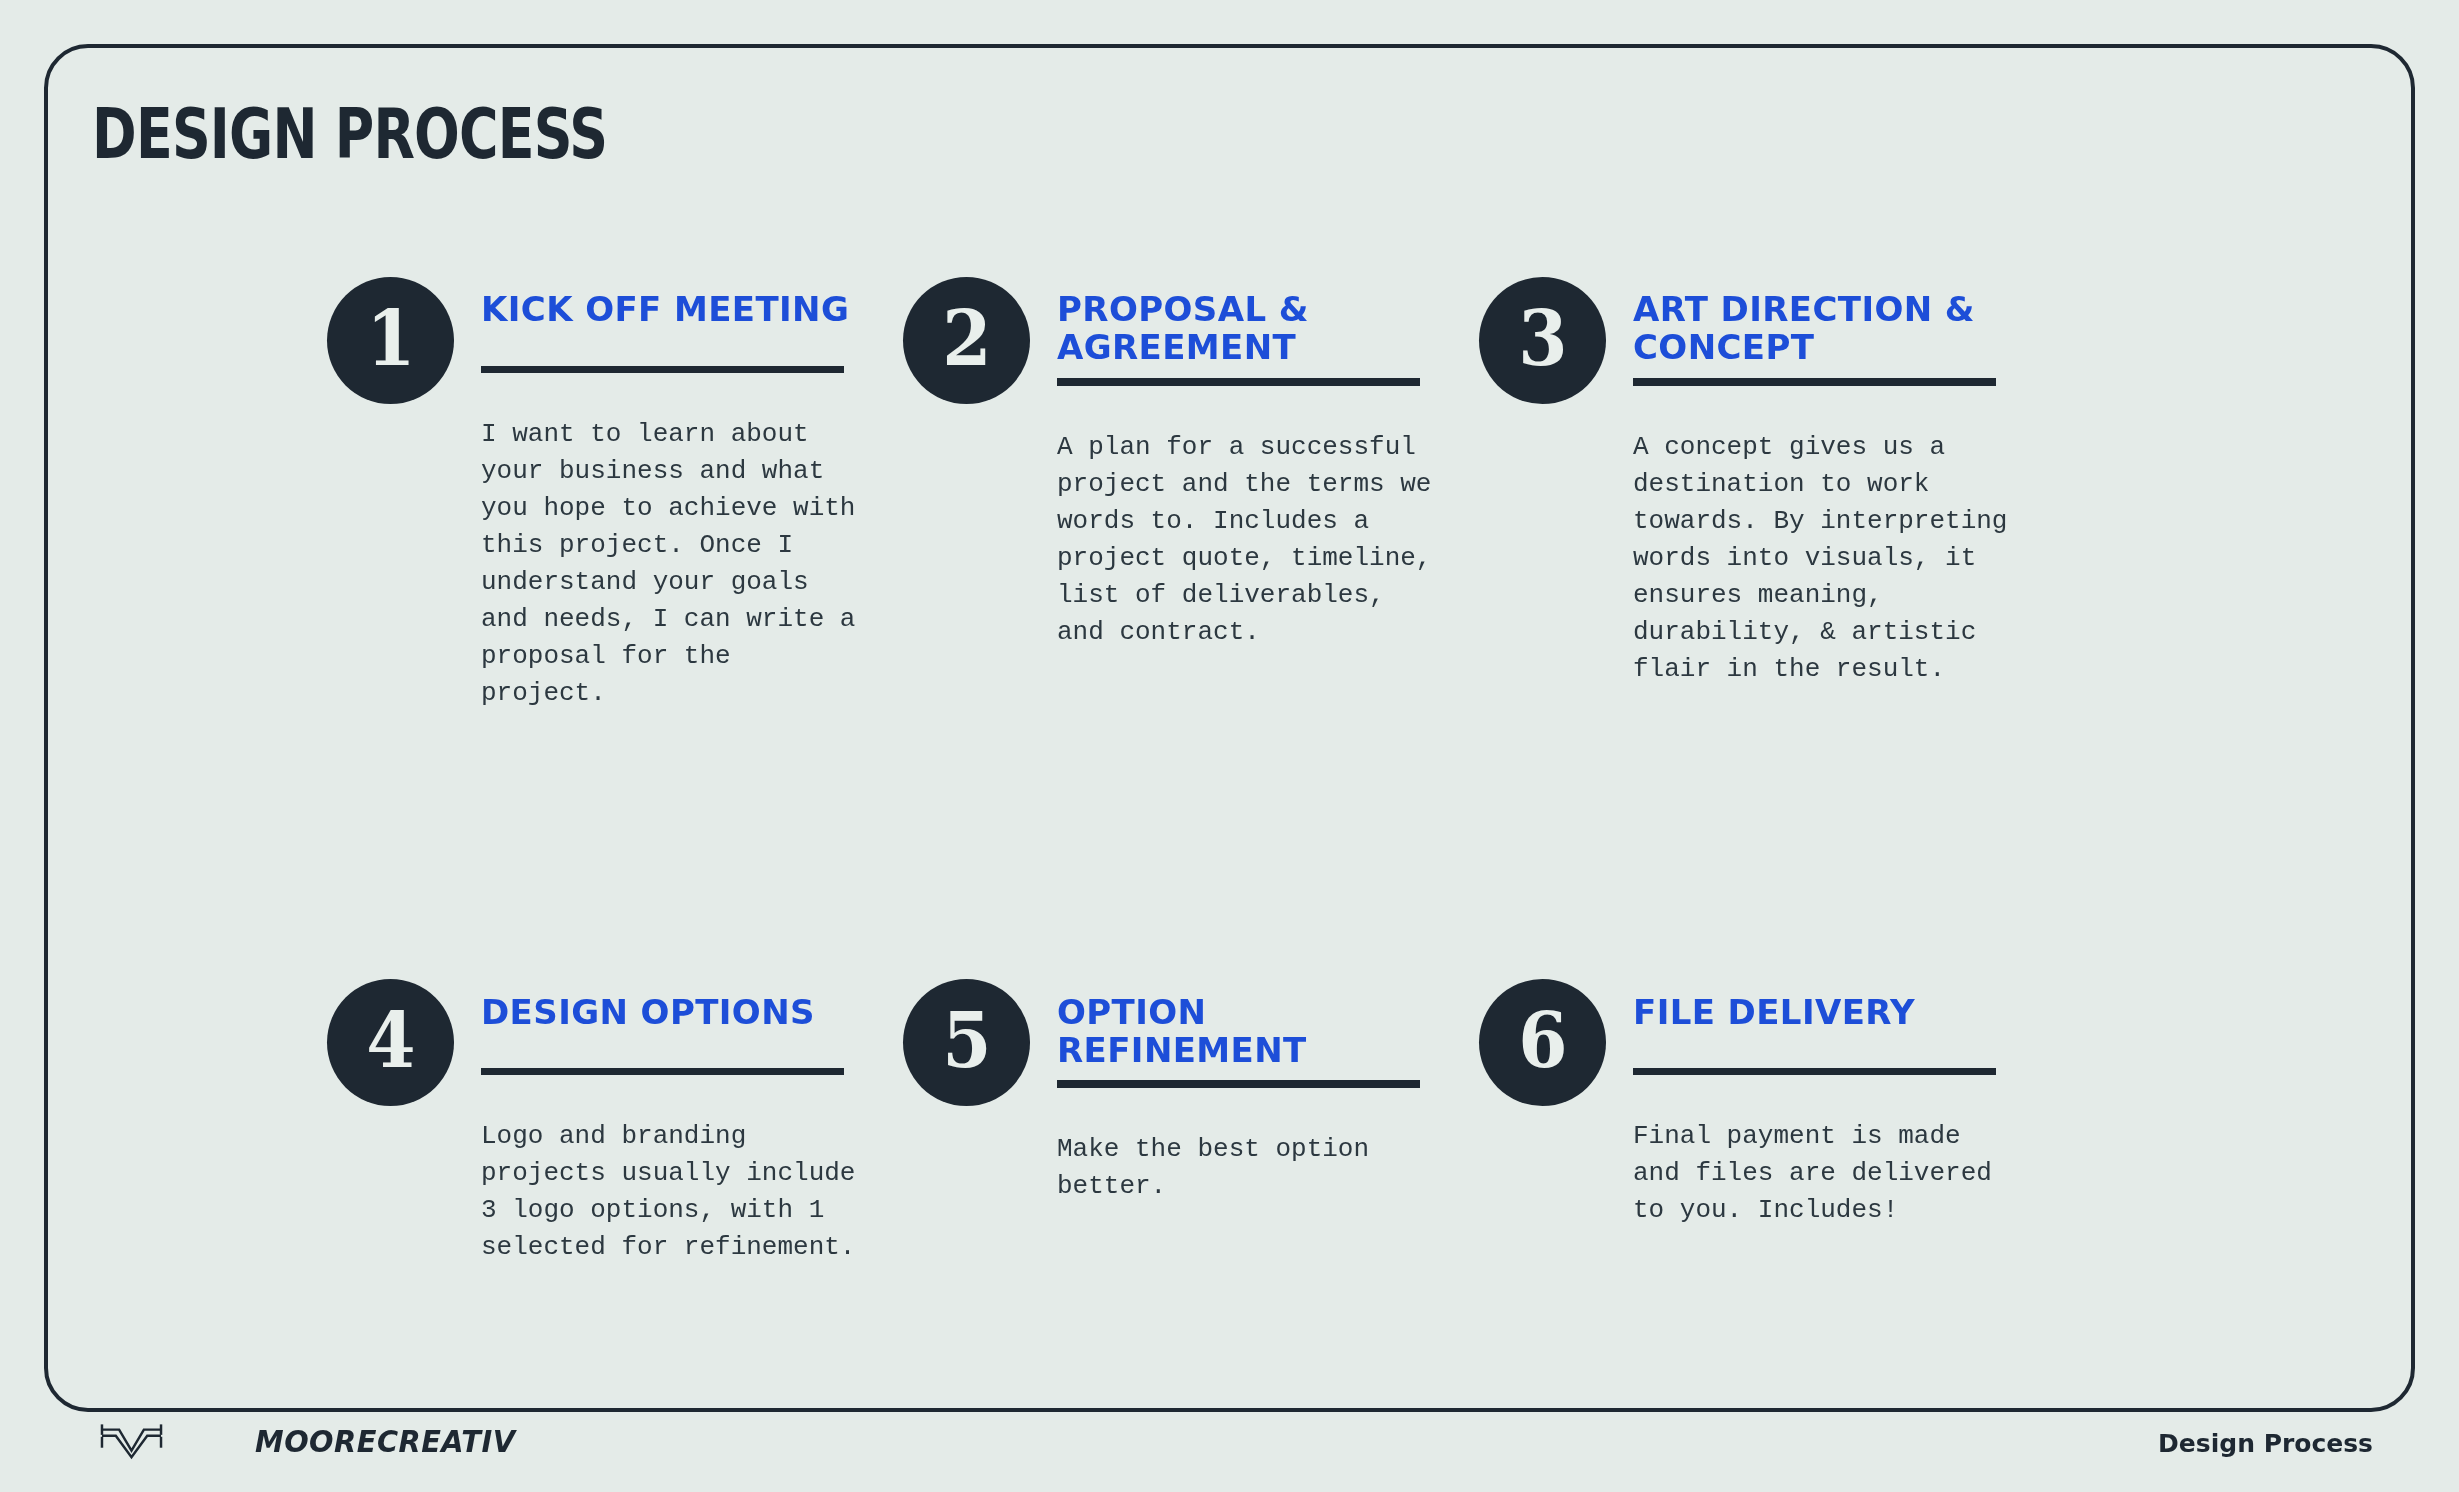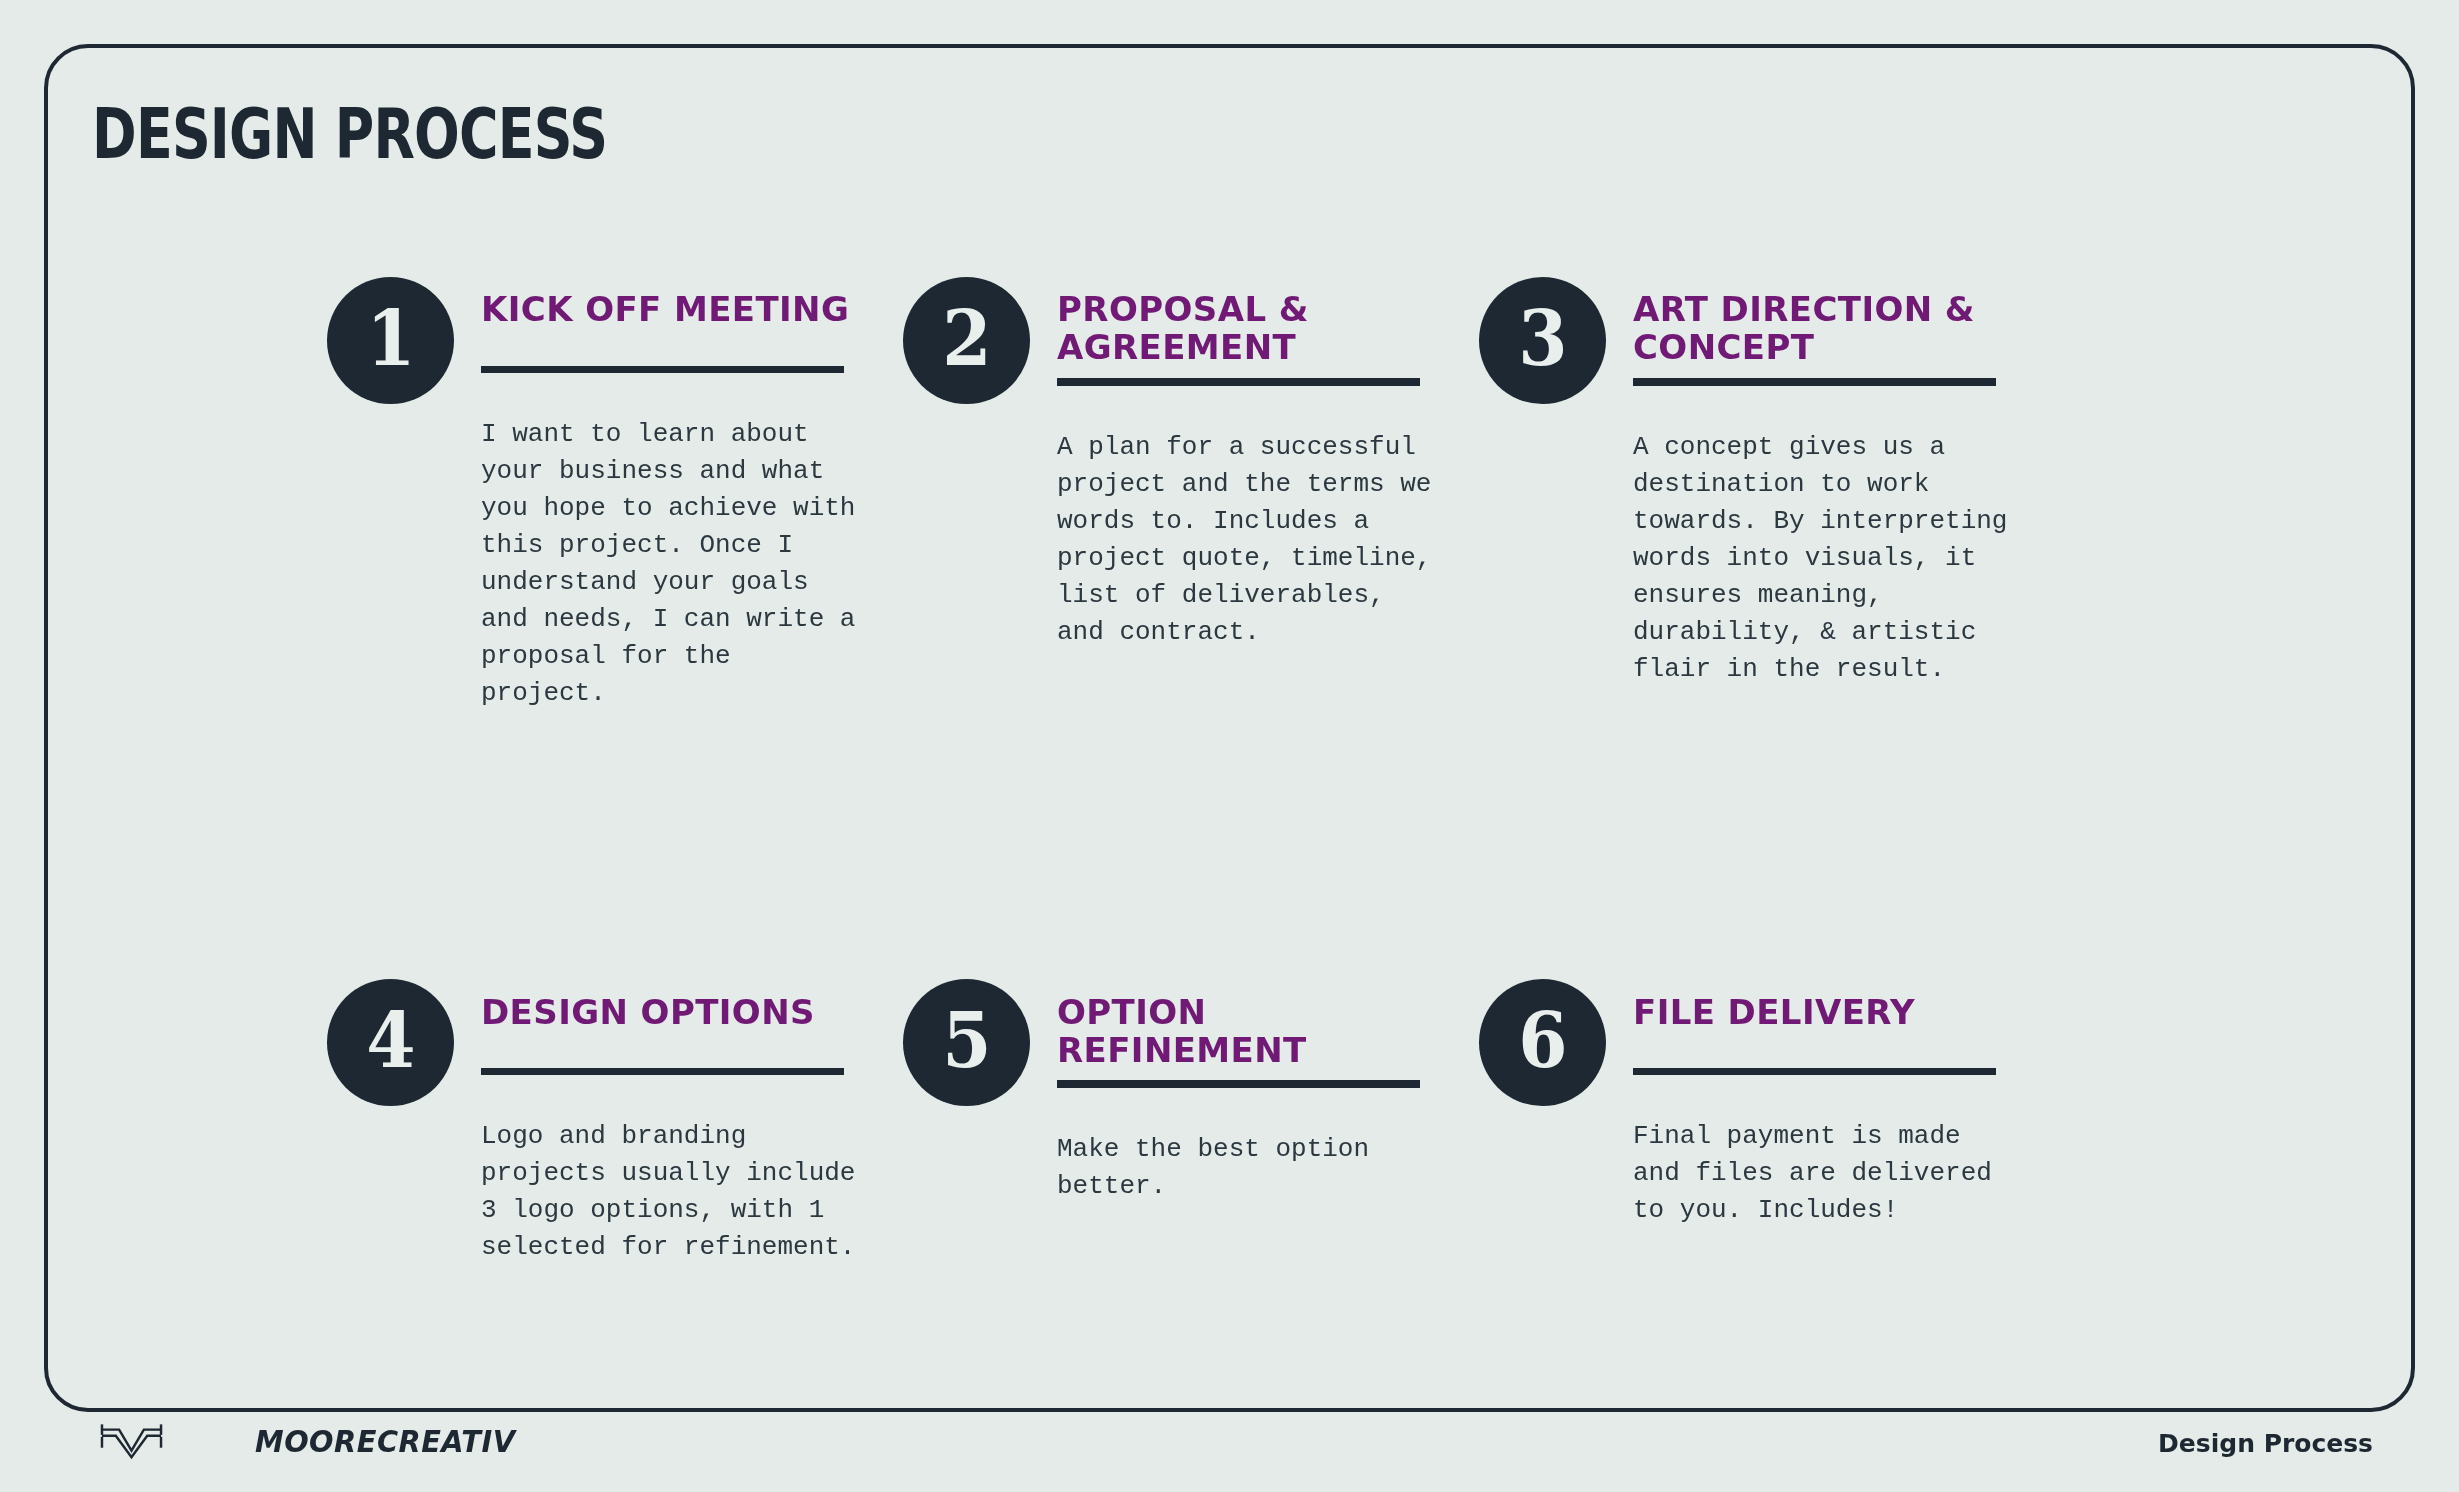--- a/index.html
+++ b/index.html
@@ -73,21 +73,21 @@
   }
 
   .step-body { margin-left:154px; }
 
   .step-heading {
     font-family:"DejaVu Sans", sans-serif;
     font-weight:bold;
     font-size:34px;
     line-height:38px;
     letter-spacing:0.4px;
-    color:#701a75;
+    color:#1d4ed8;
     text-transform:uppercase;
     min-height:77px;
     padding-top:13.4px;
   }
   .step-rule {
     width:363px;
     height:7.7px;
     background:#1e2832;
     margin-top:11.5px;
   }

